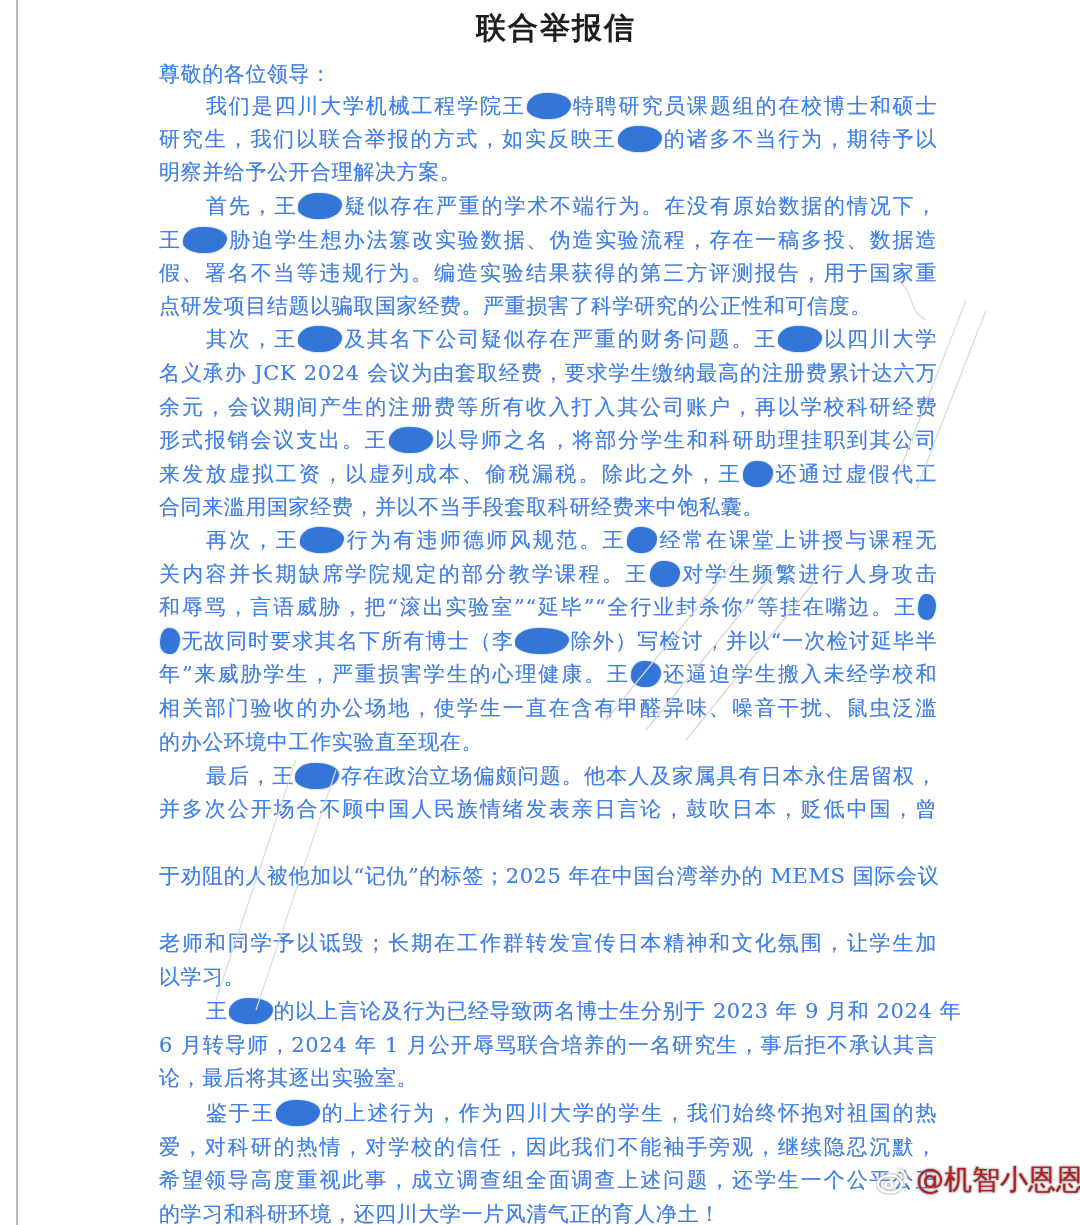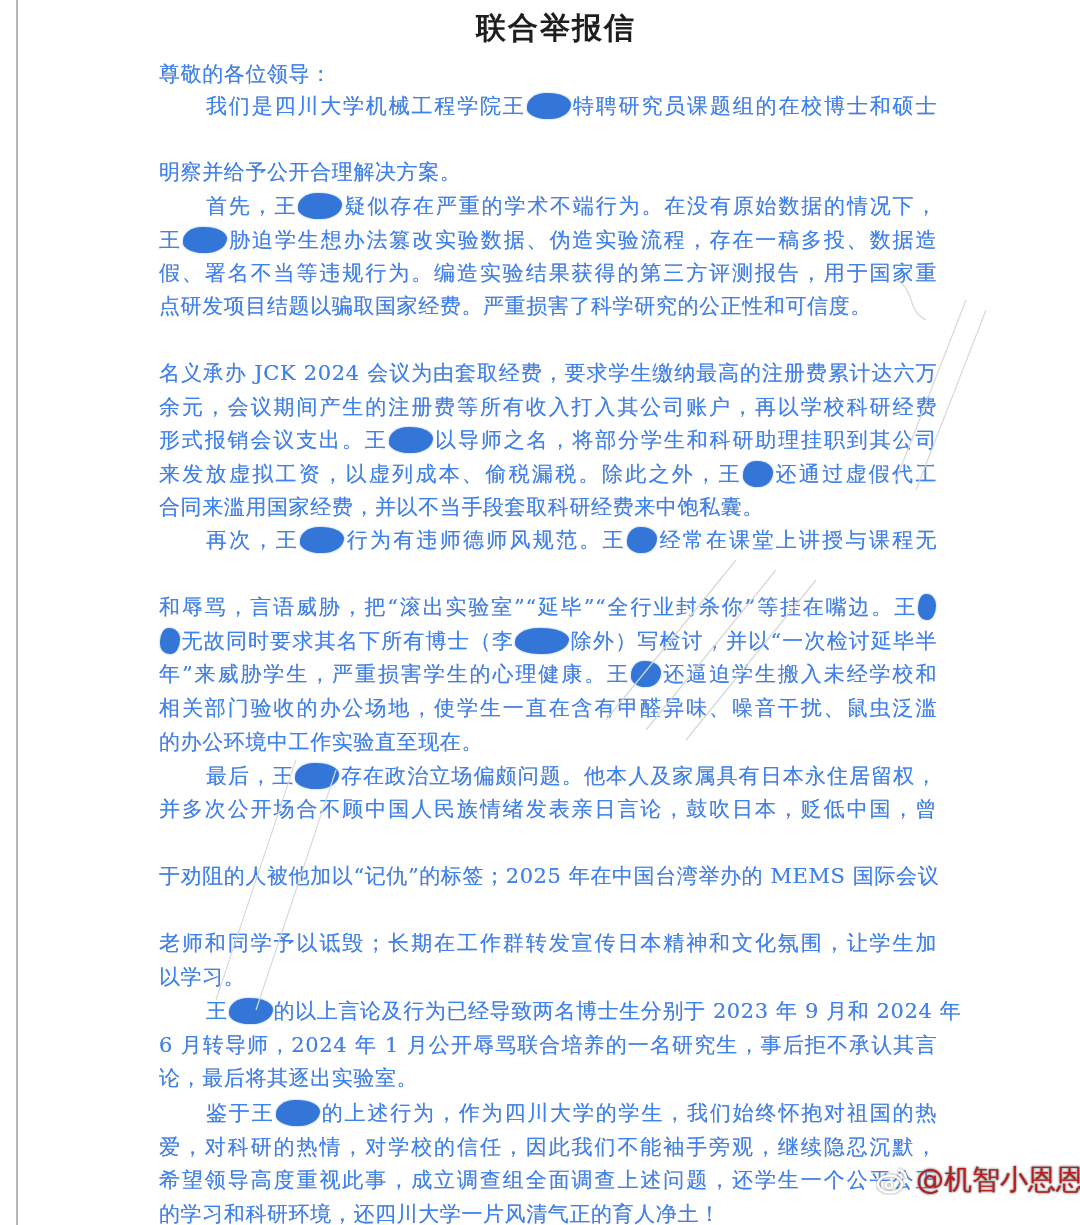--- a/index.html
+++ b/index.html
@@ -59,43 +59,52 @@
   <div class="left-edge"></div>
   <div class="right-edge"></div>
 
   <div class="title">联合举报信</div>
 
   <div class="line" style="top:58px">尊敬的各位领导：</div>
 
   <div class="line indent justify indent-w" style="top:90px">
     <span>我们是四川大学机械工程学院王</span><span class="redact"></span><span>特聘研究员课题组的在校博士和硕士</span>
   </div>
+  <div class="line justify" style="top:123px">
+    <span>研究生，我们以联合举报的方式，如实反映王</span><span class="redact"></span><span>的诸多不当行为，期待予以</span>
+  </div>
   <div class="line" style="top:156px">明察并给予公开合理解决方案。</div>
 
   <div class="line indent justify indent-w" style="top:190px">
     <span>首先，王</span><span class="redact"></span><span>疑似存在严重的学术不端行为。在没有原始数据的情况下，</span>
   </div>
   <div class="line justify" style="top:224px">
     <span>王</span><span class="redact"></span><span>胁迫学生想办法篡改实验数据、伪造实验流程，存在一稿多投、数据造</span>
   </div>
   <div class="line justify" style="top:257px">假、署名不当等违规行为。编造实验结果获得的第三方评测报告，用于国家重</div>
   <div class="line" style="top:290px">点研发项目结题以骗取国家经费。严重损害了科学研究的公正性和可信度。</div>
 
+  <div class="line indent justify indent-w" style="top:323px">
+    <span>其次，王</span><span class="redact"></span><span>及其名下公司疑似存在严重的财务问题。王</span><span class="redact"></span><span>以四川大学</span>
+  </div>
   <div class="line justify" style="top:357px">名义承办 JCK 2024 会议为由套取经费，要求学生缴纳最高的注册费累计达六万</div>
   <div class="line justify" style="top:391px">余元，会议期间产生的注册费等所有收入打入其公司账户，再以学校科研经费</div>
   <div class="line justify" style="top:424px">
     <span>形式报销会议支出。王</span><span class="redact"></span><span>以导师之名，将部分学生和科研助理挂职到其公司</span>
   </div>
   <div class="line justify" style="top:458px">
     <span>来发放虚拟工资，以虚列成本、偷税漏税。除此之外，王</span><span class="redact small"></span><span>还通过虚假代工</span>
   </div>
   <div class="line" style="top:491px">合同来滥用国家经费，并以不当手段套取科研经费来中饱私囊。</div>
 
   <div class="line indent justify indent-w" style="top:524px">
     <span>再次，王</span><span class="redact"></span><span>行为有违师德师风规范。王</span><span class="redact small"></span><span>经常在课堂上讲授与课程无</span>
+  </div>
+  <div class="line justify" style="top:558px">
+    <span>关内容并长期缺席学院规定的部分教学课程。王</span><span class="redact small"></span><span>对学生频繁进行人身攻击</span>
   </div>
   <div class="line justify" style="top:591px">
     <span>和辱骂，言语威胁，把“滚出实验室”“延毕”“全行业封杀你”等挂在嘴边。王</span><span class="redact small" style="width:18px"></span>
   </div>
   <div class="line justify" style="top:625px">
     <span class="redact small" style="width:20px"></span><span>无故同时要求其名下所有博士（李</span><span class="redact wide"></span><span>除外）写检讨，并以“一次检讨延毕半</span>
   </div>
   <div class="line justify" style="top:658px">
     <span>年”来威胁学生，严重损害学生的心理健康。王</span><span class="redact small"></span><span>还逼迫学生搬入未经学校和</span>
   </div>

